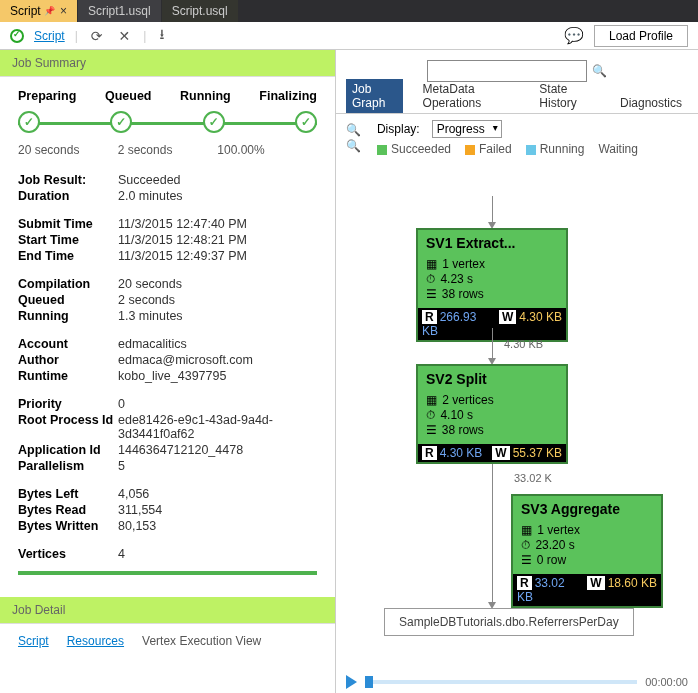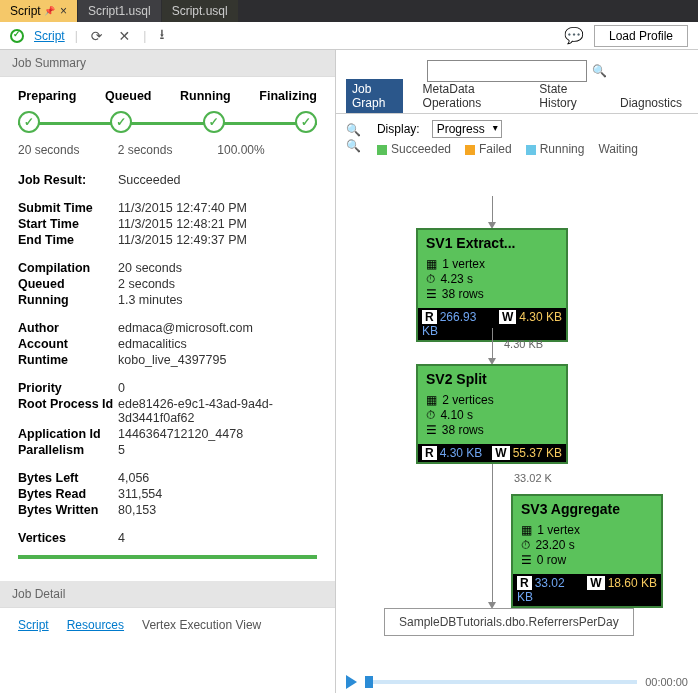--- a/index.html
+++ b/index.html
@@ -13,21 +13,21 @@
 .toprow{height:28px;padding:4px 10px;display:flex;align-items:center;gap:10px;border-bottom:1px solid #ccc}
 .okcirc{width:14px;height:14px;border:2px solid #26a626;border-radius:50%;position:relative}
 .okcirc:after{content:"✓";position:absolute;left:1px;top:-2px;color:#26a626;font-size:9px;font-weight:bold}
 .lnk{color:#007acc;text-decoration:underline;cursor:pointer}
 .icobtn{border:none;background:none;cursor:pointer;color:#555;font-size:14px;padding:0 3px}
 .spacer{flex:1}
 .feedback{color:#007acc;font-size:16px}
 .btn{border:1px solid #aaa;background:#fff;padding:3px 14px;cursor:pointer}
 .main{flex:1;display:flex;overflow:hidden}
 .left{width:336px;border-right:1px solid #ccc;overflow:auto;padding:0}
-.sect{padding:6px 12px;color:#666;background:#e5e5e5;border-bottom:1px solid #ddd}
+.sect{padding:6px 12px;color:#666;background:#bef264;border-bottom:1px solid #ddd}
 .pbody{padding:12px 18px}
 .phases{display:flex;justify-content:space-between;margin-bottom:8px}
 .phase{font-weight:600;font-size:12.5px}
 .track{position:relative;height:24px;margin-bottom:8px}
 .tline{position:absolute;top:11px;left:0;right:0;height:3px;background:#4eb24e}
 .dots{position:absolute;top:0;left:0;right:0;display:flex;justify-content:space-between}
 .dot{width:22px;height:22px;border:2px solid #4eb24e;border-radius:50%;background:#fff;color:#4eb24e;font-size:12px;display:flex;align-items:center;justify-content:center;font-weight:bold}
 .pvals{display:flex;gap:0}
 .pvals span{flex:1;color:#555}
 .kv{margin-top:16px}
@@ -123,20 +123,24 @@
       <div class="pvals">
         <span>20 seconds</span>
         <span>2 seconds</span>
         <span>100.00%</span>
       </div>
       <div class="kv" id="kv">
           <div class="row">
             <span class="k">Job Result:</span>
             <span class="v">Succeeded</span>
           </div>
+          <div class="row">
+            <span class="k">Duration</span>
+            <span class="v">2.0 minutes</span>
+          </div>
           <div class="row" style="height: 10px;"></div>
           <div class="row">
             <span class="k">Submit Time</span>
             <span class="v">11/3/2015 12:47:40 PM</span>
           </div>
           <div class="row">
             <span class="k">Start Time</span>
             <span class="v">11/3/2015 12:48:21 PM</span>
           </div>
           <div class="row">
@@ -151,26 +155,26 @@
           <div class="row">
             <span class="k">Queued</span>
             <span class="v">2 seconds</span>
           </div>
           <div class="row">
             <span class="k">Running</span>
             <span class="v">1.3 minutes</span>
           </div>
           <div class="row" style="height: 10px;"></div>
           <div class="row">
+            <span class="k">Account</span>
+            <span class="v">edmacalitics</span>
+          </div>
+          <div class="row">
             <span class="k">Author</span>
             <span class="v">edmaca@microsoft.com</span>
-          </div>
-          <div class="row">
-            <span class="k">Account</span>
-            <span class="v">edmacalitics</span>
           </div>
           <div class="row">
             <span class="k">Runtime</span>
             <span class="v">kobo_live_4397795</span>
           </div>
           <div class="row" style="height: 10px;"></div>
           <div class="row">
             <span class="k">Priority</span>
             <span class="v">0</span>
           </div>

